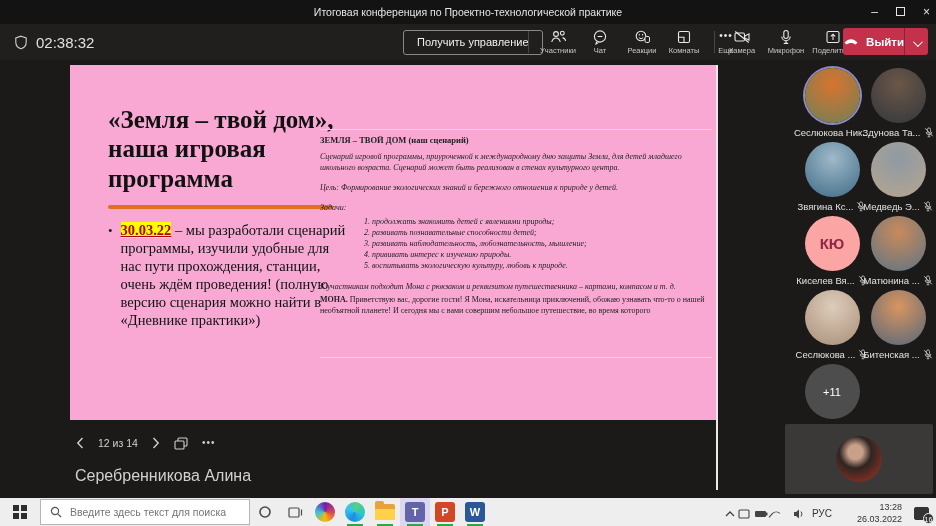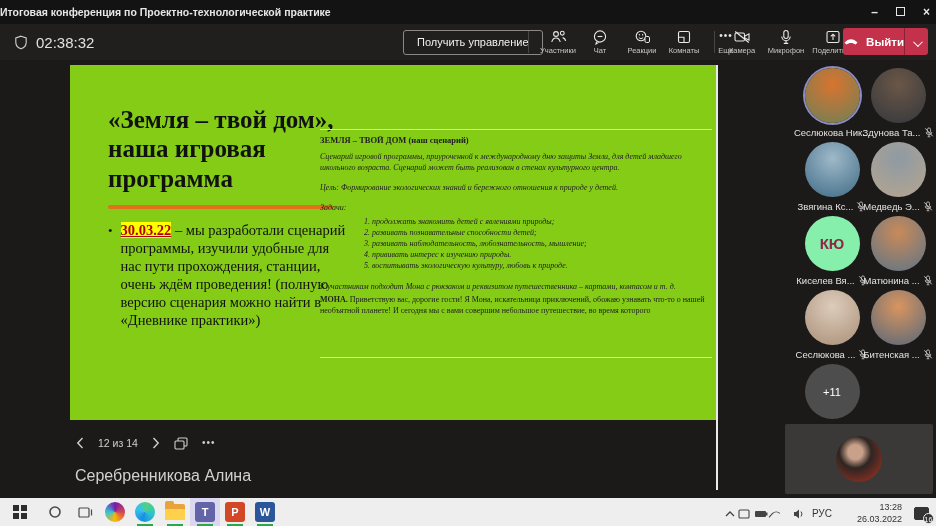--- a/index.html
+++ b/index.html
@@ -2,21 +2,21 @@
 <html><head>
 <meta charset="utf-8">
 <style>
   * { margin:0; padding:0; box-sizing:border-box; }
   html,body { width:936px; height:526px; overflow:hidden; background:#1b1a19;
     font-family:"Liberation Sans", sans-serif; }
   .app { position:absolute; inset:0; width:936px; height:526px; }
 
   
   .titlebar { position:absolute; top:0; left:0; right:0; height:24px; background:#141313;
-    display:flex; align-items:center; justify-content:flex-start;font-weight:bold; }
+    display:flex; align-items:center; justify-content:center; }
   .titlebar .wtitle { color:#e6e6e6; font-size:10.5px; }
   .winctrls { position:absolute; right:6px; top:0; height:24px; display:flex; align-items:center; gap:18px; }
   .winctrls span { color:#e6e6e6; font-size:12px; line-height:24px; cursor:default; }
   .maxbox { width:9px; height:9px; border:1.2px solid #e6e6e6; display:inline-block; }
 
   
   .toolbar { position:absolute; top:24px; left:0; right:0; height:36px; background:#211f1e;
     display:flex; align-items:center; }
   .timerwrap { position:absolute; left:14px; display:flex; align-items:center; gap:8px; }
   .timer { color:#e0e0e0; font-size:15px; }
@@ -33,21 +33,21 @@
     display:flex; align-items:center; }
   .leave .main { display:flex; align-items:center; gap:7px; padding:0 0; color:#fff; font-size:11.5px; font-weight:bold; }
   .leave .ldiv { width:1px; height:27px; background:rgba(0,0,0,.3); }
   .leave .carr { padding:0 8px; }
   .chev-down { display:inline-block; width:7px; height:7px; border-right:1.5px solid #fff;
     border-bottom:1.5px solid #fff; transform:rotate(45deg) translateY(-2px); }
 
   
   .stage { position:absolute; top:60px; left:0; right:0; height:438px; background:#1b1a19; }
 
-  .slide { position:absolute; left:70px; top:5px; width:646px; height:355px; background:#84cc16; }
+  .slide { position:absolute; left:70px; top:5px; width:646px; height:355px; background:#f9a8d4; }
   .scrolline { position:absolute; left:716px; top:5px; width:2px; height:425px; background:#e9e9e9; }
 
   .sl-left { position:absolute; left:38px; top:40px; width:244px; }
   .sl-title { font-family:"Liberation Serif", serif; font-weight:bold; color:#111; font-size:25px; line-height:1.17; }
   .sl-rule { margin-top:12px; width:225px; height:4px; background:#e2711d; border-radius:3px; }
   .sl-bullet { margin-top:13px; display:flex; gap:8px; font-family:"Liberation Serif", serif;
     font-size:14.5px; line-height:1.24; color:#111; }
   .sl-bullet .b { font-size:13px; margin-top:1px; }
   .hl-date { background:#ffff00; color:#b30000; font-weight:bold; text-decoration:underline; }
 
@@ -320,21 +320,21 @@
             <div class="plabel">
               <span class="pname">Медведь Э...</span>
               <svg class="micoff" width="10" height="11" viewBox="0 0 12 13">
                 <rect x="4.2" y="1" width="3.6" height="6.2" rx="1.8" fill="none" stroke="#c8c8c8" stroke-width="1"></rect>
                 <path d="M2.6 5.8a3.4 3.4 0 0 0 6.8 0M6 9.4v2M4.4 11.6h3.2" fill="none" stroke="#c8c8c8" stroke-width="1"></path>
                 <path d="M1.5 1.5 10.5 11" stroke="#c8c8c8" stroke-width="1.2"></path>
               </svg>
             </div>
           </div>
           <div class="tile">
-            <div class="avatar initials" style="background: #86efac; color: rgb(143, 38, 68);">КЮ</div>
+            <div class="avatar initials" style="background: #fca5a5; color: rgb(143, 38, 68);">КЮ</div>
             <div class="plabel">
               <span class="pname">Киселев Вя...</span>
               <svg class="micoff" width="10" height="11" viewBox="0 0 12 13">
                 <rect x="4.2" y="1" width="3.6" height="6.2" rx="1.8" fill="none" stroke="#c8c8c8" stroke-width="1"></rect>
                 <path d="M2.6 5.8a3.4 3.4 0 0 0 6.8 0M6 9.4v2M4.4 11.6h3.2" fill="none" stroke="#c8c8c8" stroke-width="1"></path>
                 <path d="M1.5 1.5 10.5 11" stroke="#c8c8c8" stroke-width="1.2"></path>
               </svg>
             </div>
           </div>
           <div class="tile">
@@ -381,20 +381,27 @@
   </div>
 
   <div class="taskbar">
     <div class="startbtn">
       <span class="winlogo">
           <i></i>
           <i></i>
           <i></i>
           <i></i>
         </span>
+    </div>
+    <div class="searchbox">
+      <svg width="12" height="12" viewBox="0 0 12 12">
+          <circle cx="5" cy="5" r="3.6" fill="none" stroke="#555" stroke-width="1.2"></circle>
+          <path d="M7.8 7.8 11 11" stroke="#555" stroke-width="1.2"></path>
+        </svg>
+      <input type="text" placeholder="Введите здесь текст для поиска" style="">
     </div>
     <div class="tb-ico">
         <svg width="14" height="14" viewBox="0 0 14 14">
           <circle cx="7" cy="7" r="5" fill="none" stroke="#4a4a4a" stroke-width="1.6"></circle>
         </svg>
       </div>
     <div class="tb-ico">
         <svg width="15" height="13" viewBox="0 0 15 13">
           <rect x="1" y="2" width="10" height="9" rx="1" fill="none" stroke="#4a4a4a" stroke-width="1.2"></rect>
           <path d="M13.5 3.5v6" stroke="#4a4a4a" stroke-width="1.2"></path>

